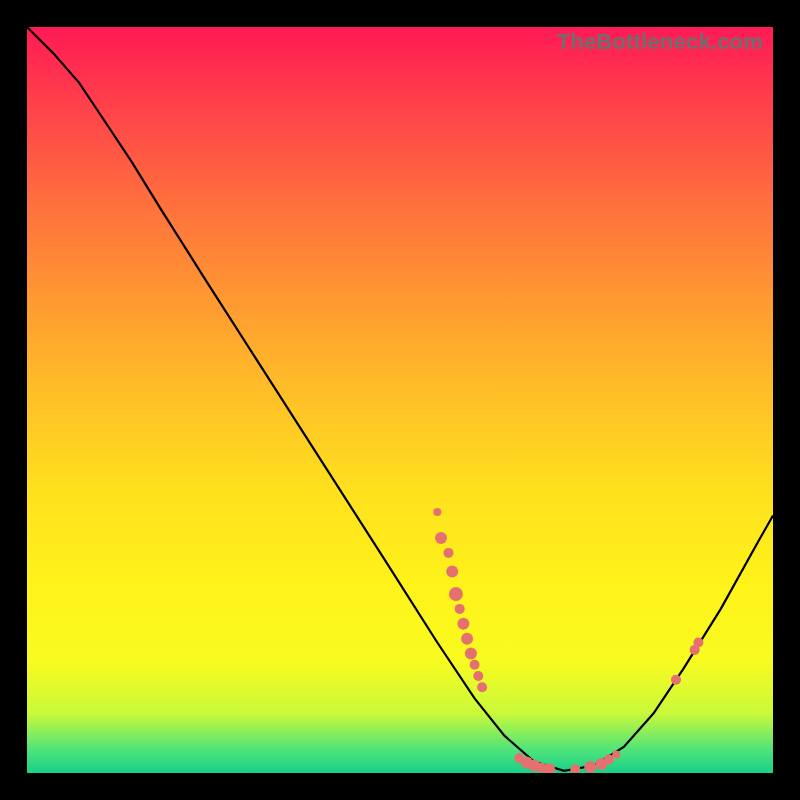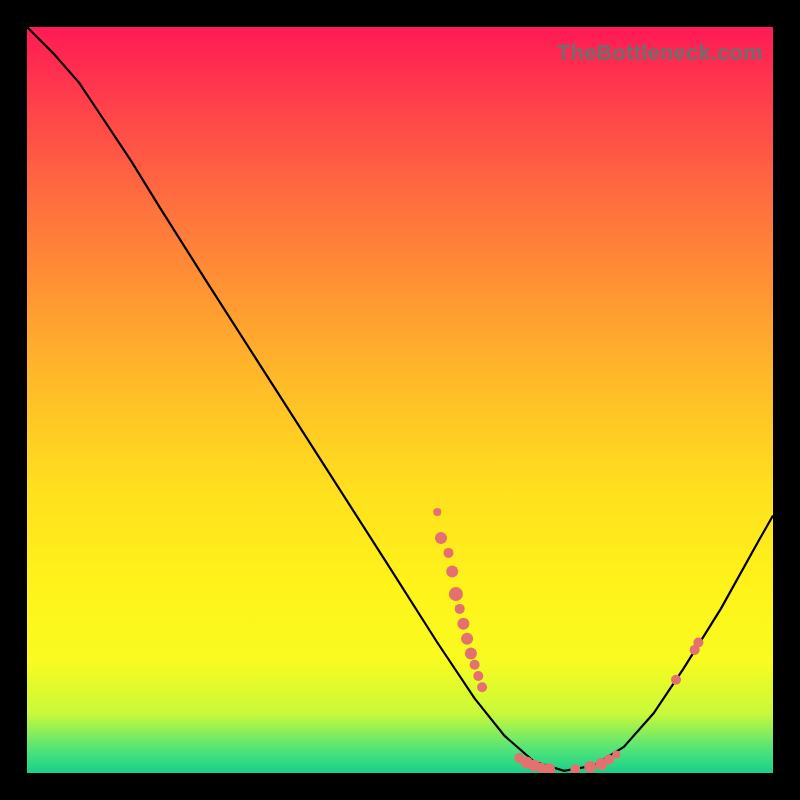--- a/index.html
+++ b/index.html
@@ -25,21 +25,21 @@
       #ffbc28 48%,
       #ffe01e 62%,
       #fff31a 75%,
       #f8fb20 85%,
       #c9f93a 92%,
       #4de37a 97%,
       #18d08a 100%);
   }
   .watermark {
     position: absolute;
-    top: 13px;
+    top: 2px;
     right: 10px;
     color: #6e6e6e;
     font-size: 22px;
     font-weight: 600;
     letter-spacing: 0.2px;
     user-select: none;
   }
   svg.plot {
     position: absolute;
     left: 0;

